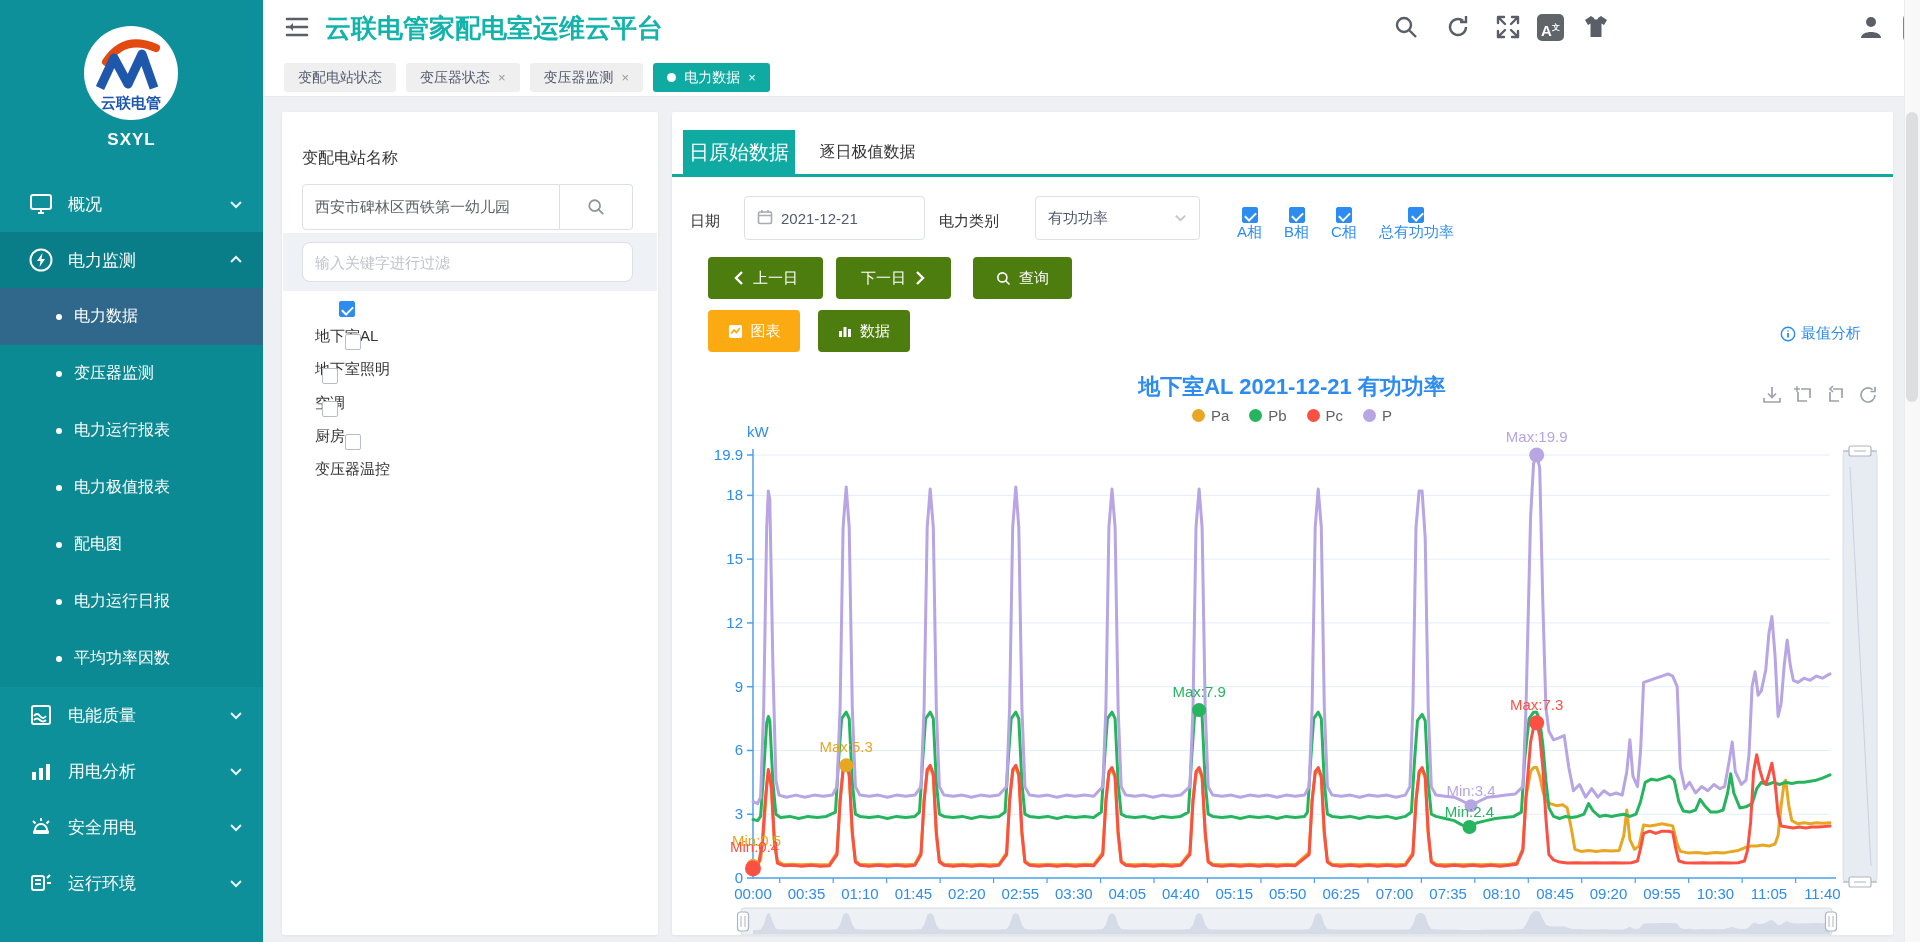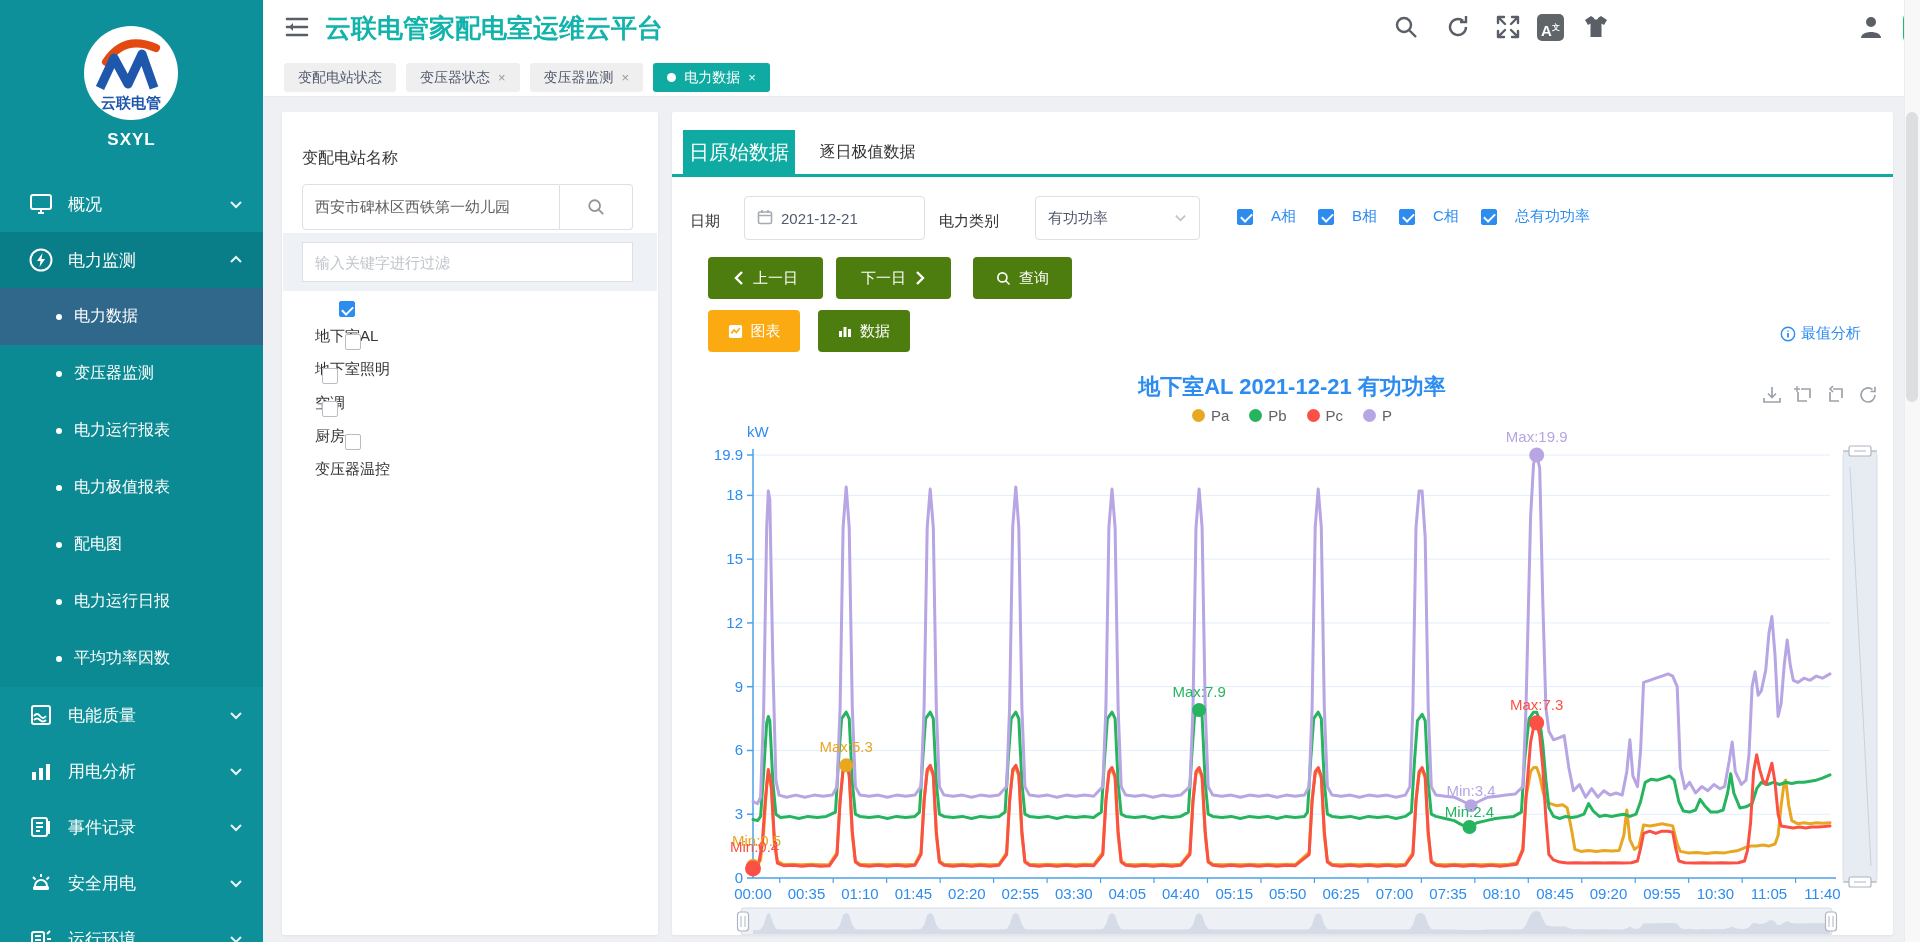--- a/index.html
+++ b/index.html
@@ -43,39 +43,39 @@
   
   .left-card { position:absolute; left:282px; top:112px; width:376px; height:823px; background:#fff; border-radius:2px; box-shadow:0 1px 3px rgba(0,0,0,.06); }
   .main-card { position:absolute; left:672px; top:112px; width:1221px; height:823px; background:#fff; border-radius:2px; box-shadow:0 1px 3px rgba(0,0,0,.06); }
 
   
   .lp-label { position:absolute; left:20px; top:36px; font-size:16px; color:#333; }
   .lp-input-group { position:absolute; left:20px; top:72px; width:331px; height:46px; display:flex; }
   .lp-input { flex:1; height:46px; border:1px solid #dcdfe6; border-radius:4px 0 0 4px; padding:0 12px; font-size:15px; color:#606266; outline:none; white-space:nowrap; overflow:hidden; font-family:inherit; }
   .lp-search-btn { width:73px; height:46px; border:1px solid #dcdfe6; border-left:none; border-radius:0 4px 4px 0; background:#fff; cursor:pointer; color:#909399; display:flex; align-items:center; justify-content:center; }
   .lp-filter-strip { position:absolute; left:1px; top:121px; width:374px; height:58px; background:#eef1f6; }
-  .lp-filter-input { position:absolute; left:19px; top:9px; width:331px; height:40px; border:1px solid #dcdfe6; border-radius:0; background:#fff; padding:0 12px; font-size:15px; color:#606266; outline:none; font-family:inherit; }
+  .lp-filter-input { position:absolute; left:19px; top:9px; width:331px; height:40px; border:1px solid #dcdfe6; border-radius:8px; background:#fff; padding:0 12px; font-size:15px; color:#606266; outline:none; font-family:inherit; }
   .lp-filter-input::placeholder { color:#bfc4cc; }
   .circuit-row { position:absolute; left:33px; height:24px; display:flex; align-items:center; gap:10px; cursor:pointer;flex-direction:column; }
   .circuit-row .c-label { font-size:15px; color:#333; }
 
   .cb { width:16px; height:16px; border:1px solid #b8bcc4; border-radius:2px; background:#fff; position:relative; flex:0 0 16px; }
   .cb.checked { background:#2d8cf0; border-color:#2d8cf0; }
   .cb.checked:after { content:""; position:absolute; left:4.5px; top:1.5px; width:5px; height:9px; border:solid #fff; border-width:0 2px 2px 0; transform:rotate(45deg); }
 
   
   .mtab1 { position:absolute; left:11px; top:18px; width:112px; height:44px; background:#0faba2; color:#fff; font-size:20px; display:flex; align-items:center; justify-content:center; cursor:pointer; }
   .mtab2 { position:absolute; left:123px; top:18px; width:145px; height:44px; color:#333; font-size:16px; display:flex; align-items:center; justify-content:center; cursor:pointer; }
   .munderline { position:absolute; left:0; top:62px; width:1221px; height:3px; background:#0faba2; }
 
   .ctl-label { position:absolute; top:98px; font-size:15px; color:#333; line-height:22px; }
   .input-box { position:absolute; top:84px; height:44px; border:1px solid #dcdfe6; border-radius:4px; background:#fff; display:flex; align-items:center; gap:8px; padding:0 12px; font-size:15px; color:#515a6e; cursor:pointer; }
   .input-box .ph-icon { color:#a8abb2; }
   .phase-list { position:absolute; left:565px; top:95px; display:flex; gap:22px; align-items:center; }
-  .phase-item { display:flex; align-items:center; gap:18px; cursor:pointer; }
+  .phase-item { display:flex; align-items:center; gap:0; cursor:pointer;flex-direction:column; }
   .phase-item .p-label { font-size:15px; color:#2d8cf0; }
 
   .btn { position:absolute; height:42px; border:none; border-radius:4px; color:#fff; font-size:15px; display:flex; align-items:center; justify-content:center; gap:8px; cursor:pointer; font-family:inherit; }
   .btn.teal { background:#4d7c0f; }
   .btn.orange { background:#fbab11; }
 
   .extreme-link { position:absolute; left:1108px; top:212px; display:flex; align-items:center; gap:5px; color:#2d8cf0; font-size:15px; cursor:pointer; }
 
   .chart-title { position:absolute; left:80px; top:260px; width:1080px; text-align:center; font-size:22px; font-weight:bold; color:#2d8cf0; }
   .legend { position:absolute; left:80px; top:295px; width:1080px; display:flex; justify-content:center; gap:20px; }
@@ -168,31 +168,20 @@
             <path d="M2 5 L7 10 L12 5"></path>
           </svg>
         </div>
         <div class="side-item">
           <span class="s-icon"><svg viewBox="0 0 26 26">
               <rect x="4" y="14" width="4" height="8" fill="#fff"></rect>
               <rect x="11" y="10" width="4" height="12" fill="#fff"></rect>
               <rect x="18" y="6" width="4" height="16" fill="#fff"></rect>
             </svg></span>
           <span class="s-label">用电分析</span>
-          <svg class="chev" viewBox="0 0 14 14" fill="none" stroke="#fff" stroke-width="2">
-            <path d="M2 5 L7 10 L12 5"></path>
-          </svg>
-        </div>
-        <div class="side-item">
-          <span class="s-icon"><svg viewBox="0 0 26 26">
-              <rect x="4" y="4" width="15" height="18" rx="2" fill="none" stroke="#fff" stroke-width="2"></rect>
-              <path d="M8 9 H15 M8 13 H15 M8 17 H12" stroke="#fff" stroke-width="1.8"></path>
-              <path d="M21 7 V20" stroke="#fff" stroke-width="2"></path>
-            </svg></span>
-          <span class="s-label">事件记录</span>
           <svg class="chev" viewBox="0 0 14 14" fill="none" stroke="#fff" stroke-width="2">
             <path d="M2 5 L7 10 L12 5"></path>
           </svg>
         </div>
         <div class="side-item">
           <span class="s-icon"><svg viewBox="0 0 26 26">
               <path d="M7 16 a6 6 0 0 1 12 0" fill="none" stroke="#fff" stroke-width="2"></path>
               <rect x="5" y="16" width="16" height="4" rx="1.5" fill="#fff"></rect>
               <path d="M13 4 V7 M5 7 L7.5 9.5 M21 7 L18.5 9.5" stroke="#fff" stroke-width="2"></path>
             </svg></span>

